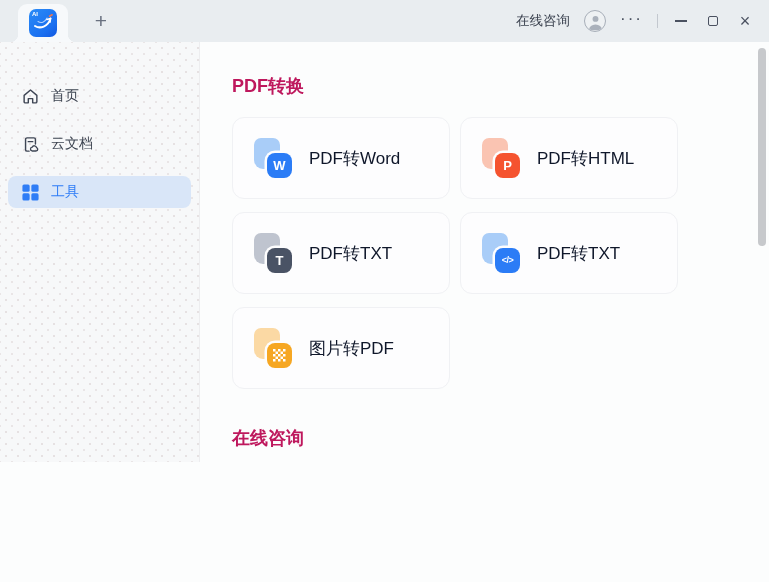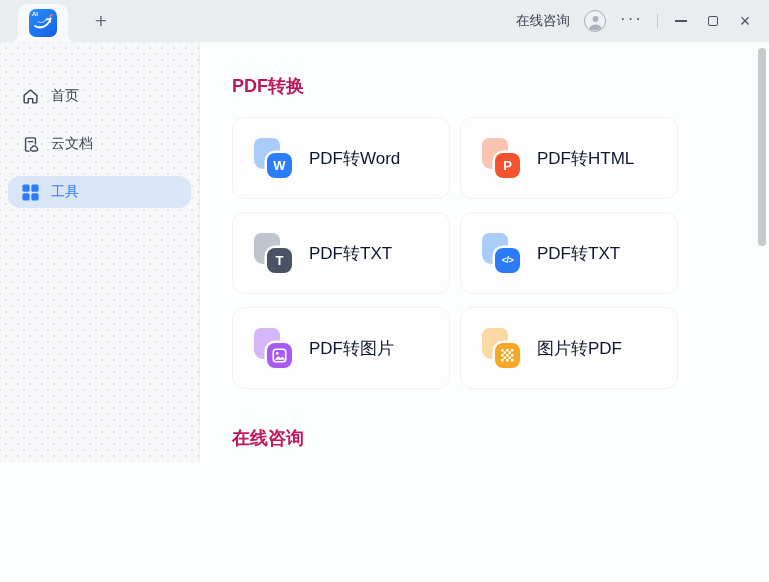--- a/index.html
+++ b/index.html
@@ -54,21 +54,21 @@
     background-size:12px 12px, 12px 12px;
     background-position:0 0, 6px 6px;
     border-right:1px solid #ededef;
   }
   .side-item {
     height:32px; margin:0 8px 16px; border-radius:8px; cursor:pointer;
     display:flex; align-items:center; padding-left:13px; gap:11px;
     font-size:14px; color:#3c4350;
   }
   .side-item svg { width:19px; height:19px; flex:none; }
-  .side-item.active { background:#d9e6f8; color:#2f7df6; font-weight:500;border-radius:12px; }
+  .side-item.active { background:#d9e6f8; color:#2f7df6; font-weight:500; }
 
   .main { flex:1; background:#fcfdfd; padding:31px 0 0 32px; overflow:hidden; }
   .section-title { font-size:18px; font-weight:600; color:#be185d; line-height:26px; margin-bottom:18px; }
   .grid { display:grid; grid-template-columns:218px 218px; gap:13px 10px; margin-bottom:36px; }
   .card {
     height:82px; background:#fdfdfe; border:1px solid #f0f1f4; border-radius:12px;
     display:flex; align-items:center; padding-left:20px; gap:16px; cursor:pointer;
   }
   .card-label { font-size:17px; color:#0f172a; }
 
@@ -192,33 +192,20 @@
       </div>
 
       <div class="card" style="--c: #2b7cf6; --cl: #a9cdf8;">
         <span class="tool-icon">
           <span class="ti-back"></span>
           <span class="ti-front code">&lt;/&gt;</span>
         </span>
         <span class="card-label">PDF转TXT</span>
       </div>
 
-      <div class="card" style="--c: #a55bf2; --cl: #d5b6f9;">
-        <span class="tool-icon">
-          <span class="ti-back"></span>
-          <span class="ti-front">
-            <svg viewBox="0 0 14 14">
-                <rect x="1.2" y="1.2" width="11.6" height="11.6" rx="2.6" fill="none" stroke="#fff" stroke-width="1.5"></rect>
-                <circle cx="5" cy="5" r="1.2" fill="#fff"></circle>
-                <path d="M2.4 11 L5.8 7.4 L8 9.6 L9.7 7.9 L11.6 9.9 V11 Z" fill="#fff"></path>
-              </svg>
-          </span>
-        </span>
-        <span class="card-label">PDF转图片</span>
-      </div>
 
       <div class="card" style="--c: #f6a723; --cl: #fbd9a4;">
         <span class="tool-icon">
           <span class="ti-back"></span>
           <span class="ti-front">
             <svg viewBox="0 0 12 12">
               <rect x="0.8" y="0.8" width="2" height="2" fill="#fff"></rect>
                 <rect x="4.8" y="0.8" width="2" height="2" fill="#fff"></rect>
                 <rect x="8.8" y="0.8" width="2" height="2" fill="#fff"></rect>
               <rect x="2.8" y="2.8" width="2" height="2" fill="#fff"></rect>

